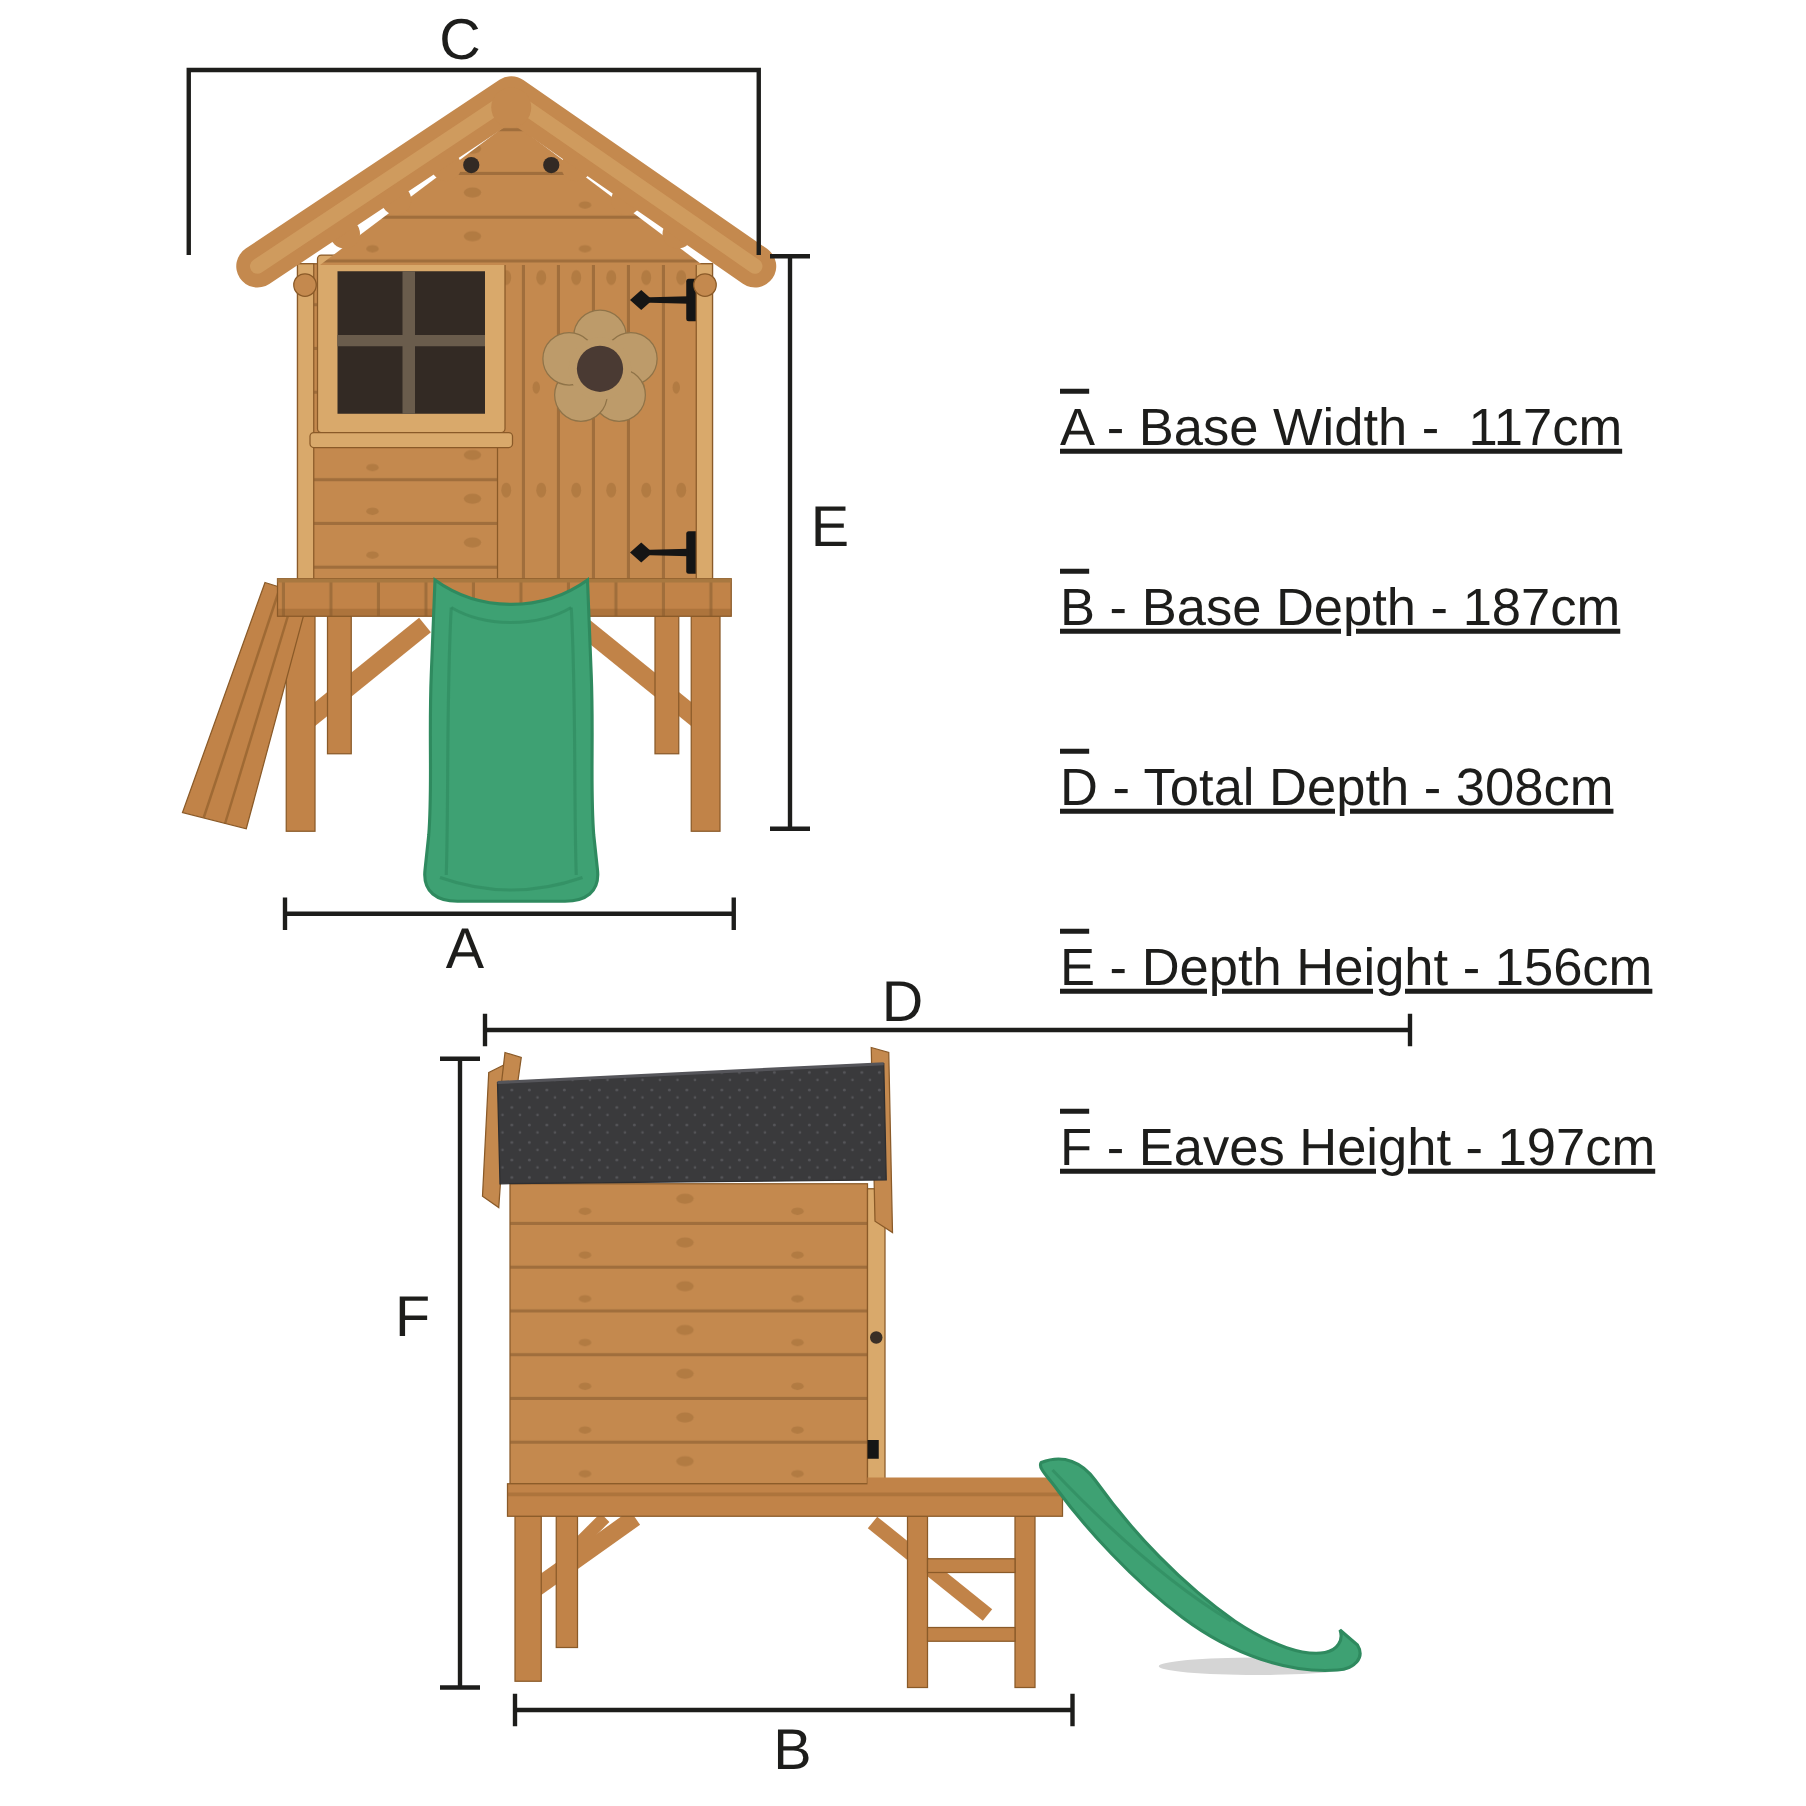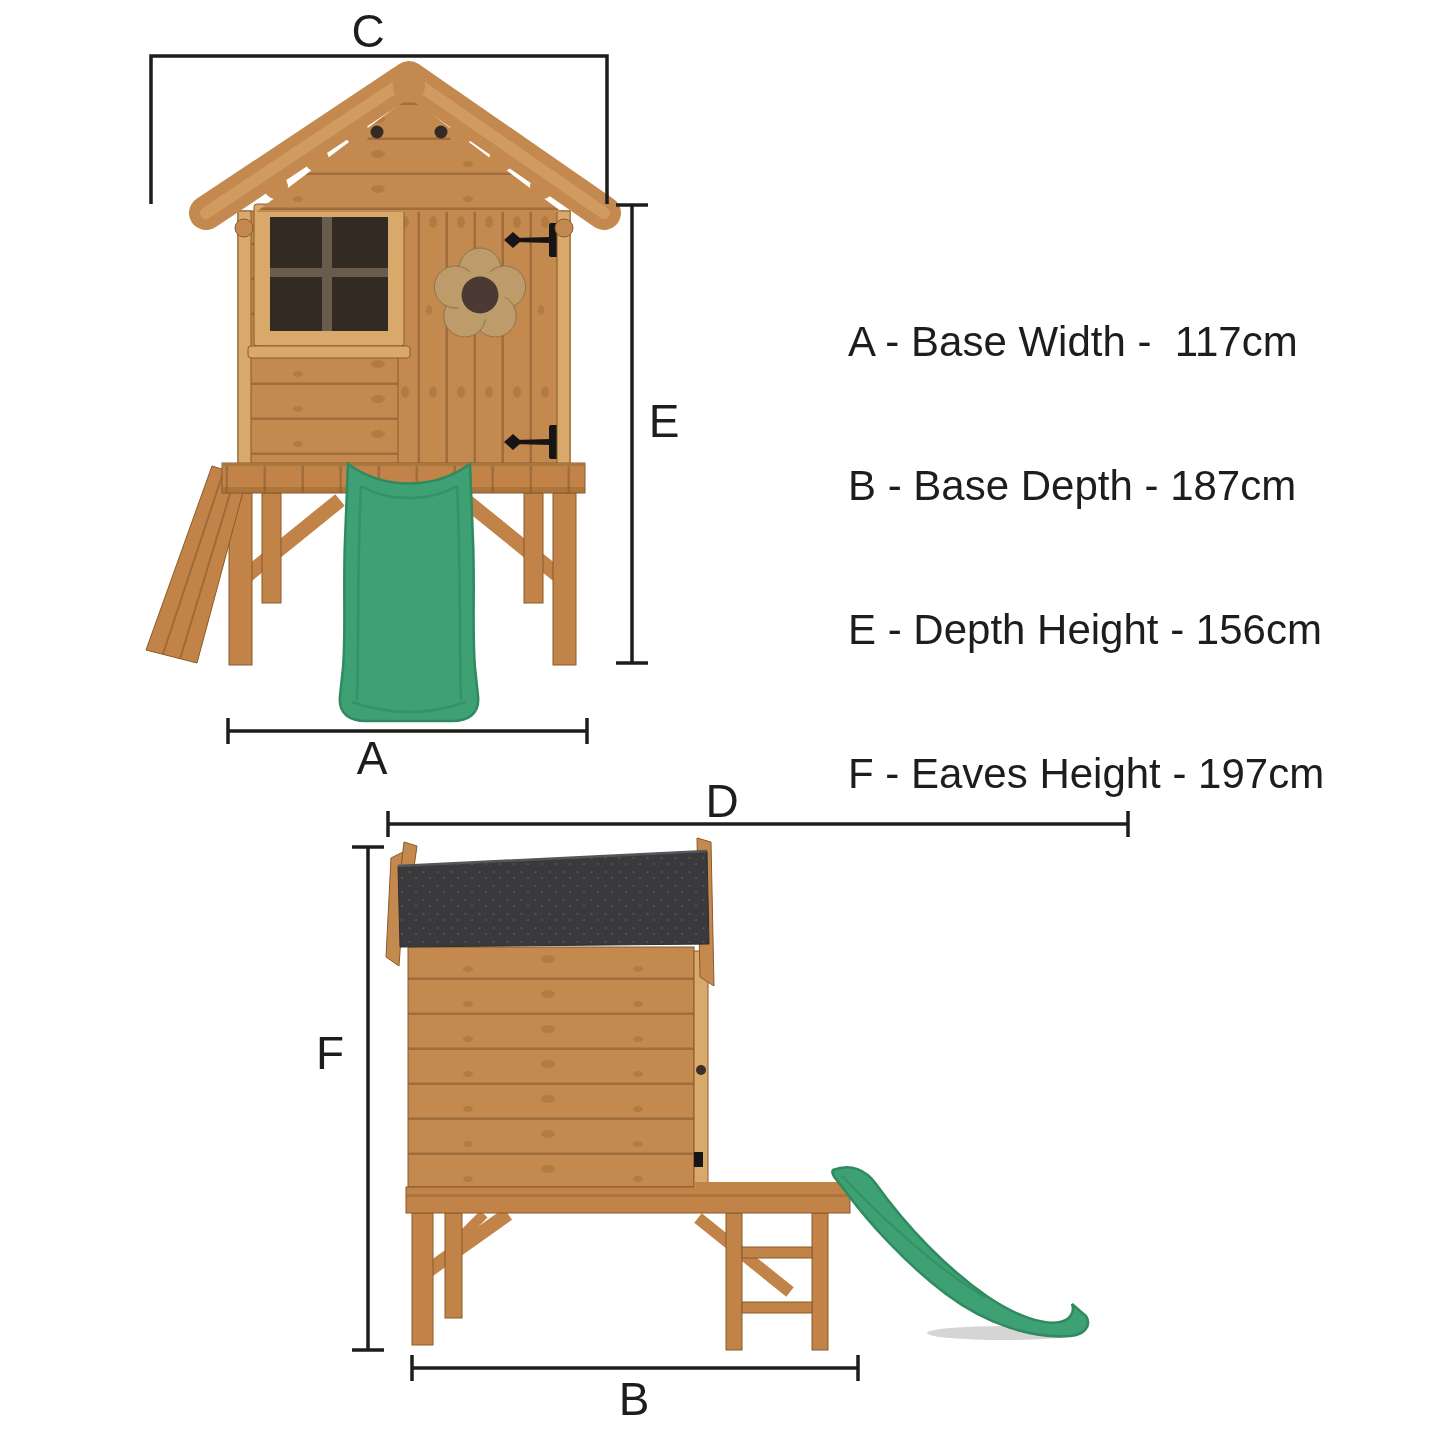--- a/index.html
+++ b/index.html
@@ -35,21 +35,21 @@
   .slide-line{stroke:var(--slide-dark,#2f8a5f);fill:none;stroke-width:2.5;opacity:.65;}
   .shadow{fill:var(--shadow,#d5d5d5);}
 
   .dim-letter{
     position:absolute;transform:translate(-50%,-50%);
     font-size:46px;color:var(--ink,#1d1d1b);line-height:1;
   }
   .spec-list{
     position:absolute;left:848px;top:222px;
     font-size:42px;color:var(--ink,#1d1d1b);
-    line-height:48px;white-space:pre;
+    line-height:48px;white-space:pre;text-decoration:underline;
   }
 </style>
 </head>
 <body>
 
 <div class="canvas">
 
 <svg width="1445" height="1445" viewBox="0 0 1445 1445">
   <defs>
     <pattern id="planksH" patternUnits="userSpaceOnUse" width="170" height="35">
@@ -272,17 +272,18 @@
 <div class="dim-letter" style="left:368px;top:31px">C</div>
 <div class="dim-letter" style="left:664px;top:421px">E</div>
 <div class="dim-letter" style="left:372px;top:758px">A</div>
 <div class="dim-letter" style="left:722px;top:801px">D</div>
 <div class="dim-letter" style="left:330px;top:1053px">F</div>
 <div class="dim-letter" style="left:634px;top:1399px">B</div>
 
 <div class="spec-list">
   <div class="spec-line">A - Base Width -  117cm</div>
   <div class="spec-line">B - Base Depth - 187cm</div>
+  <div class="spec-line">D - Total Depth - 308cm</div>
   <div class="spec-line">E - Depth Height - 156cm</div>
   <div class="spec-line">F - Eaves Height - 197cm</div>
 </div>
 
 </div>
 
 </body></html>

